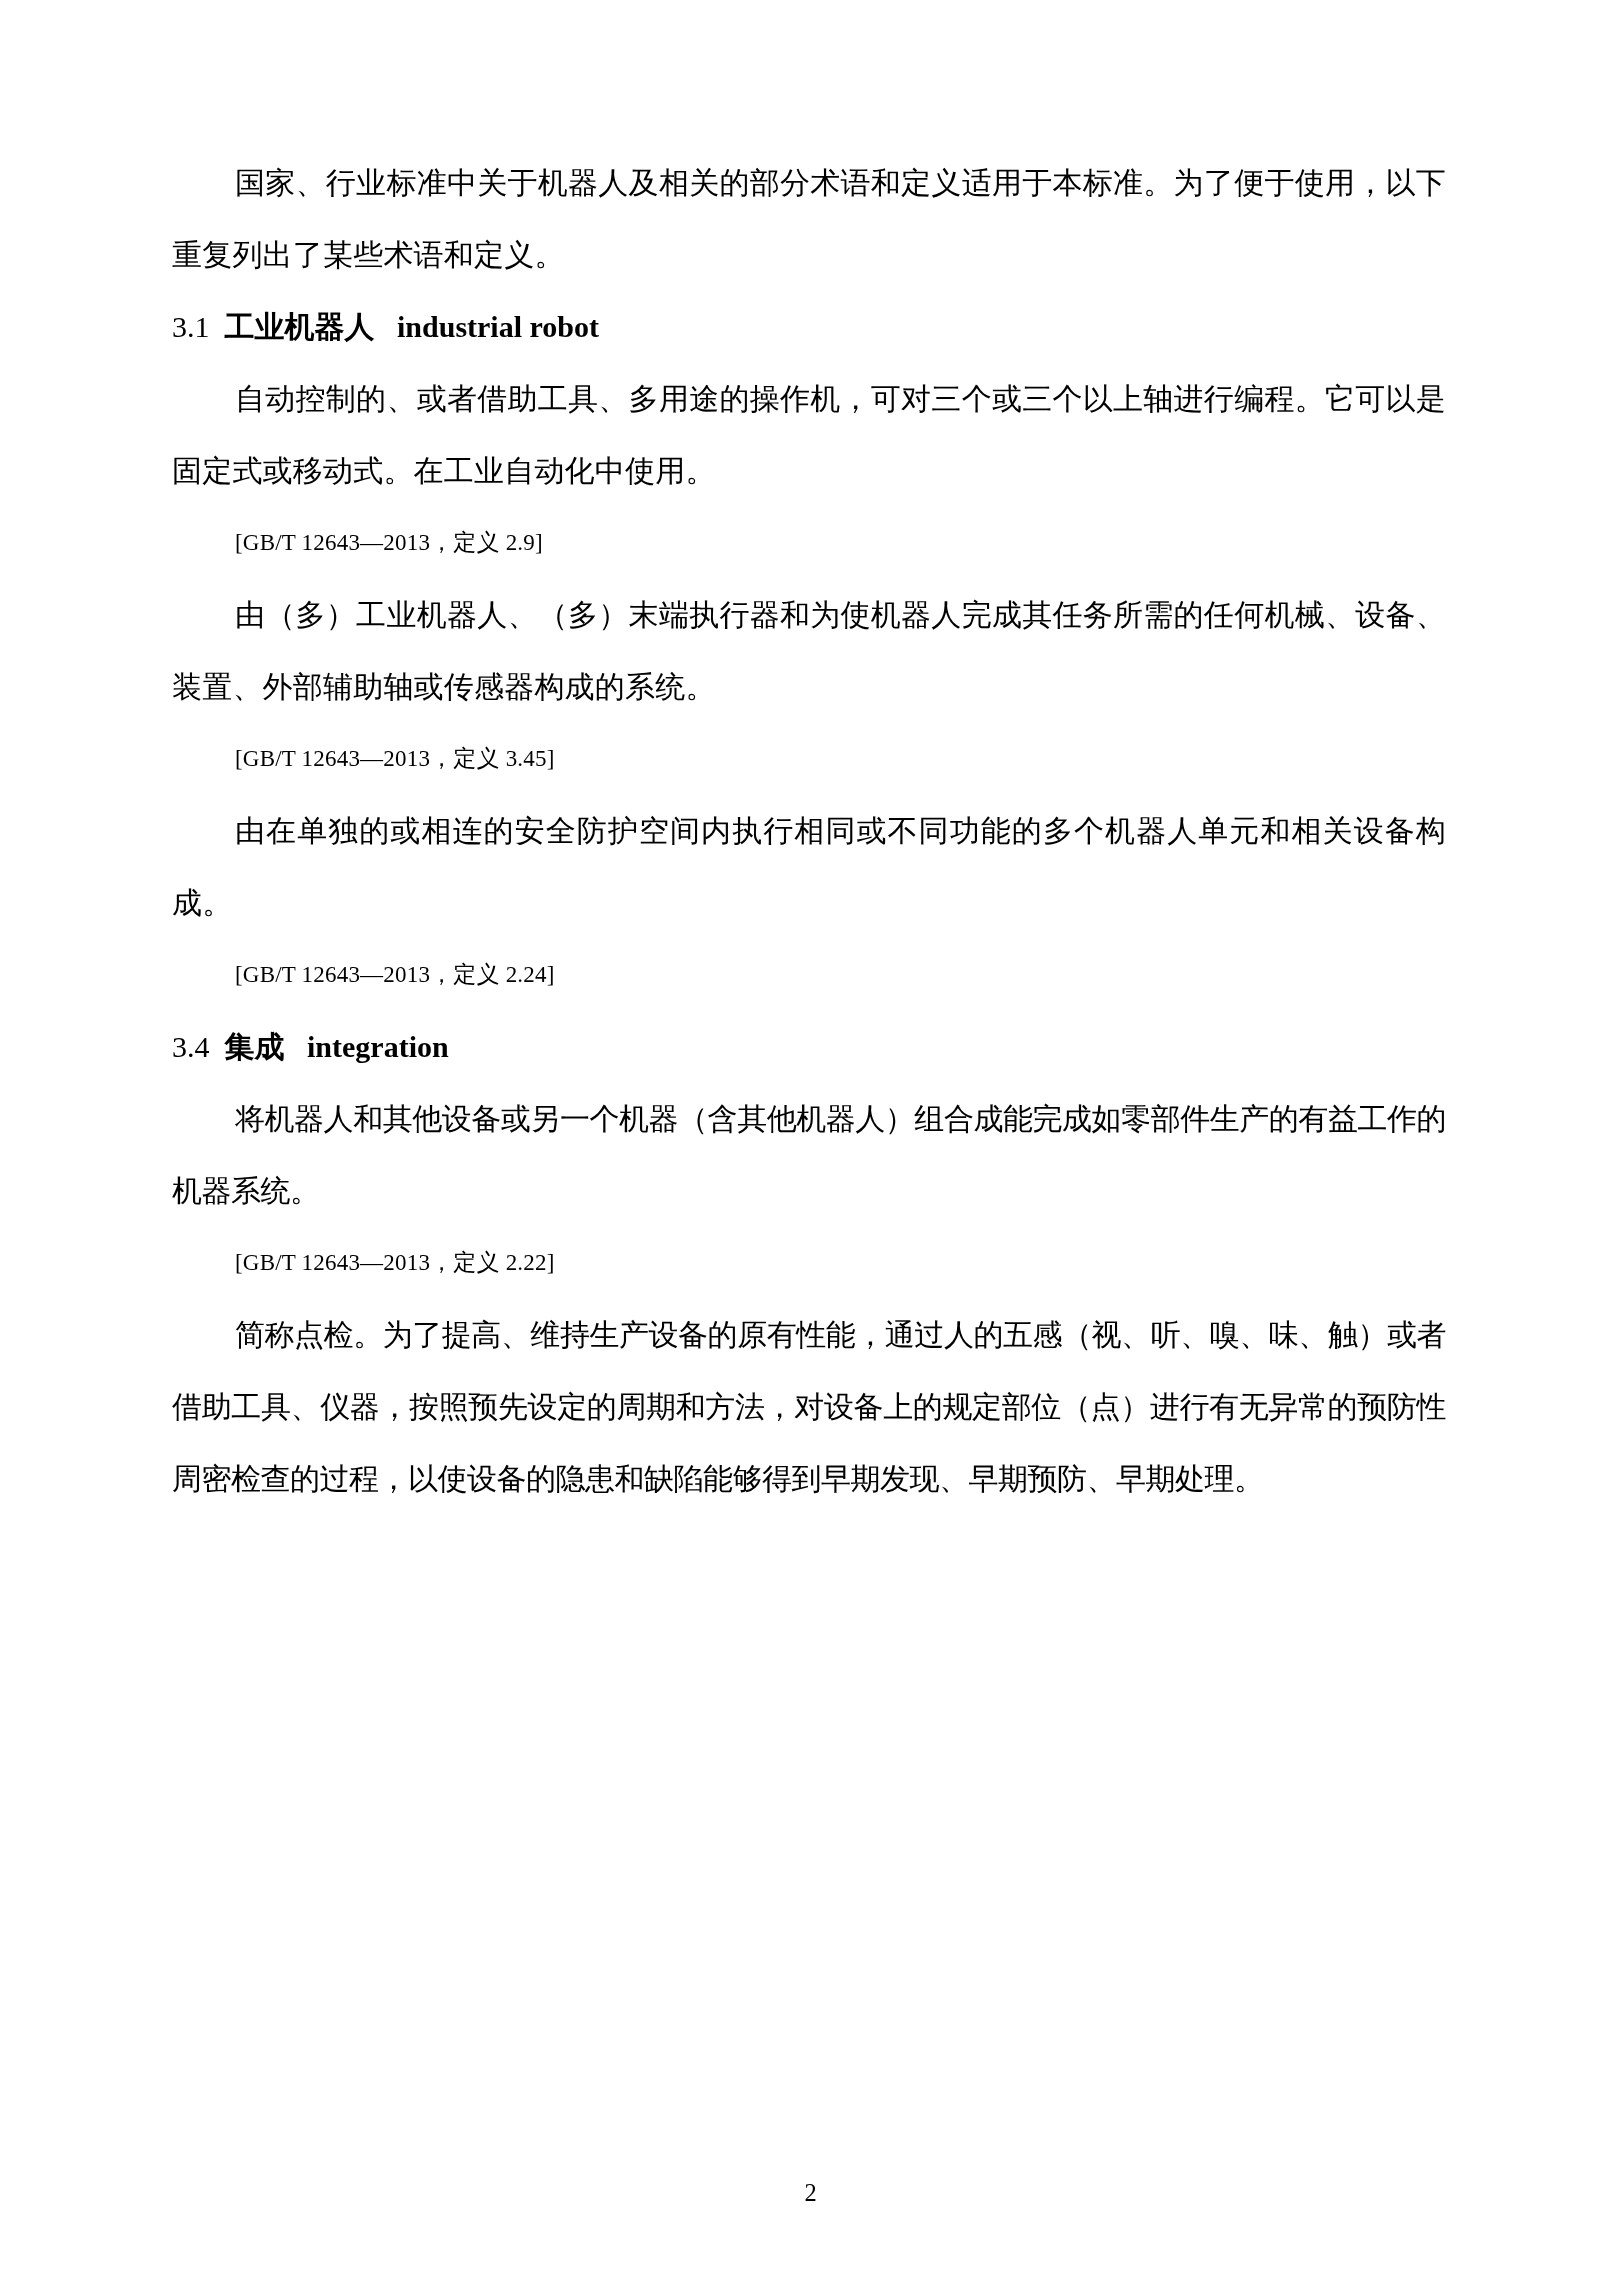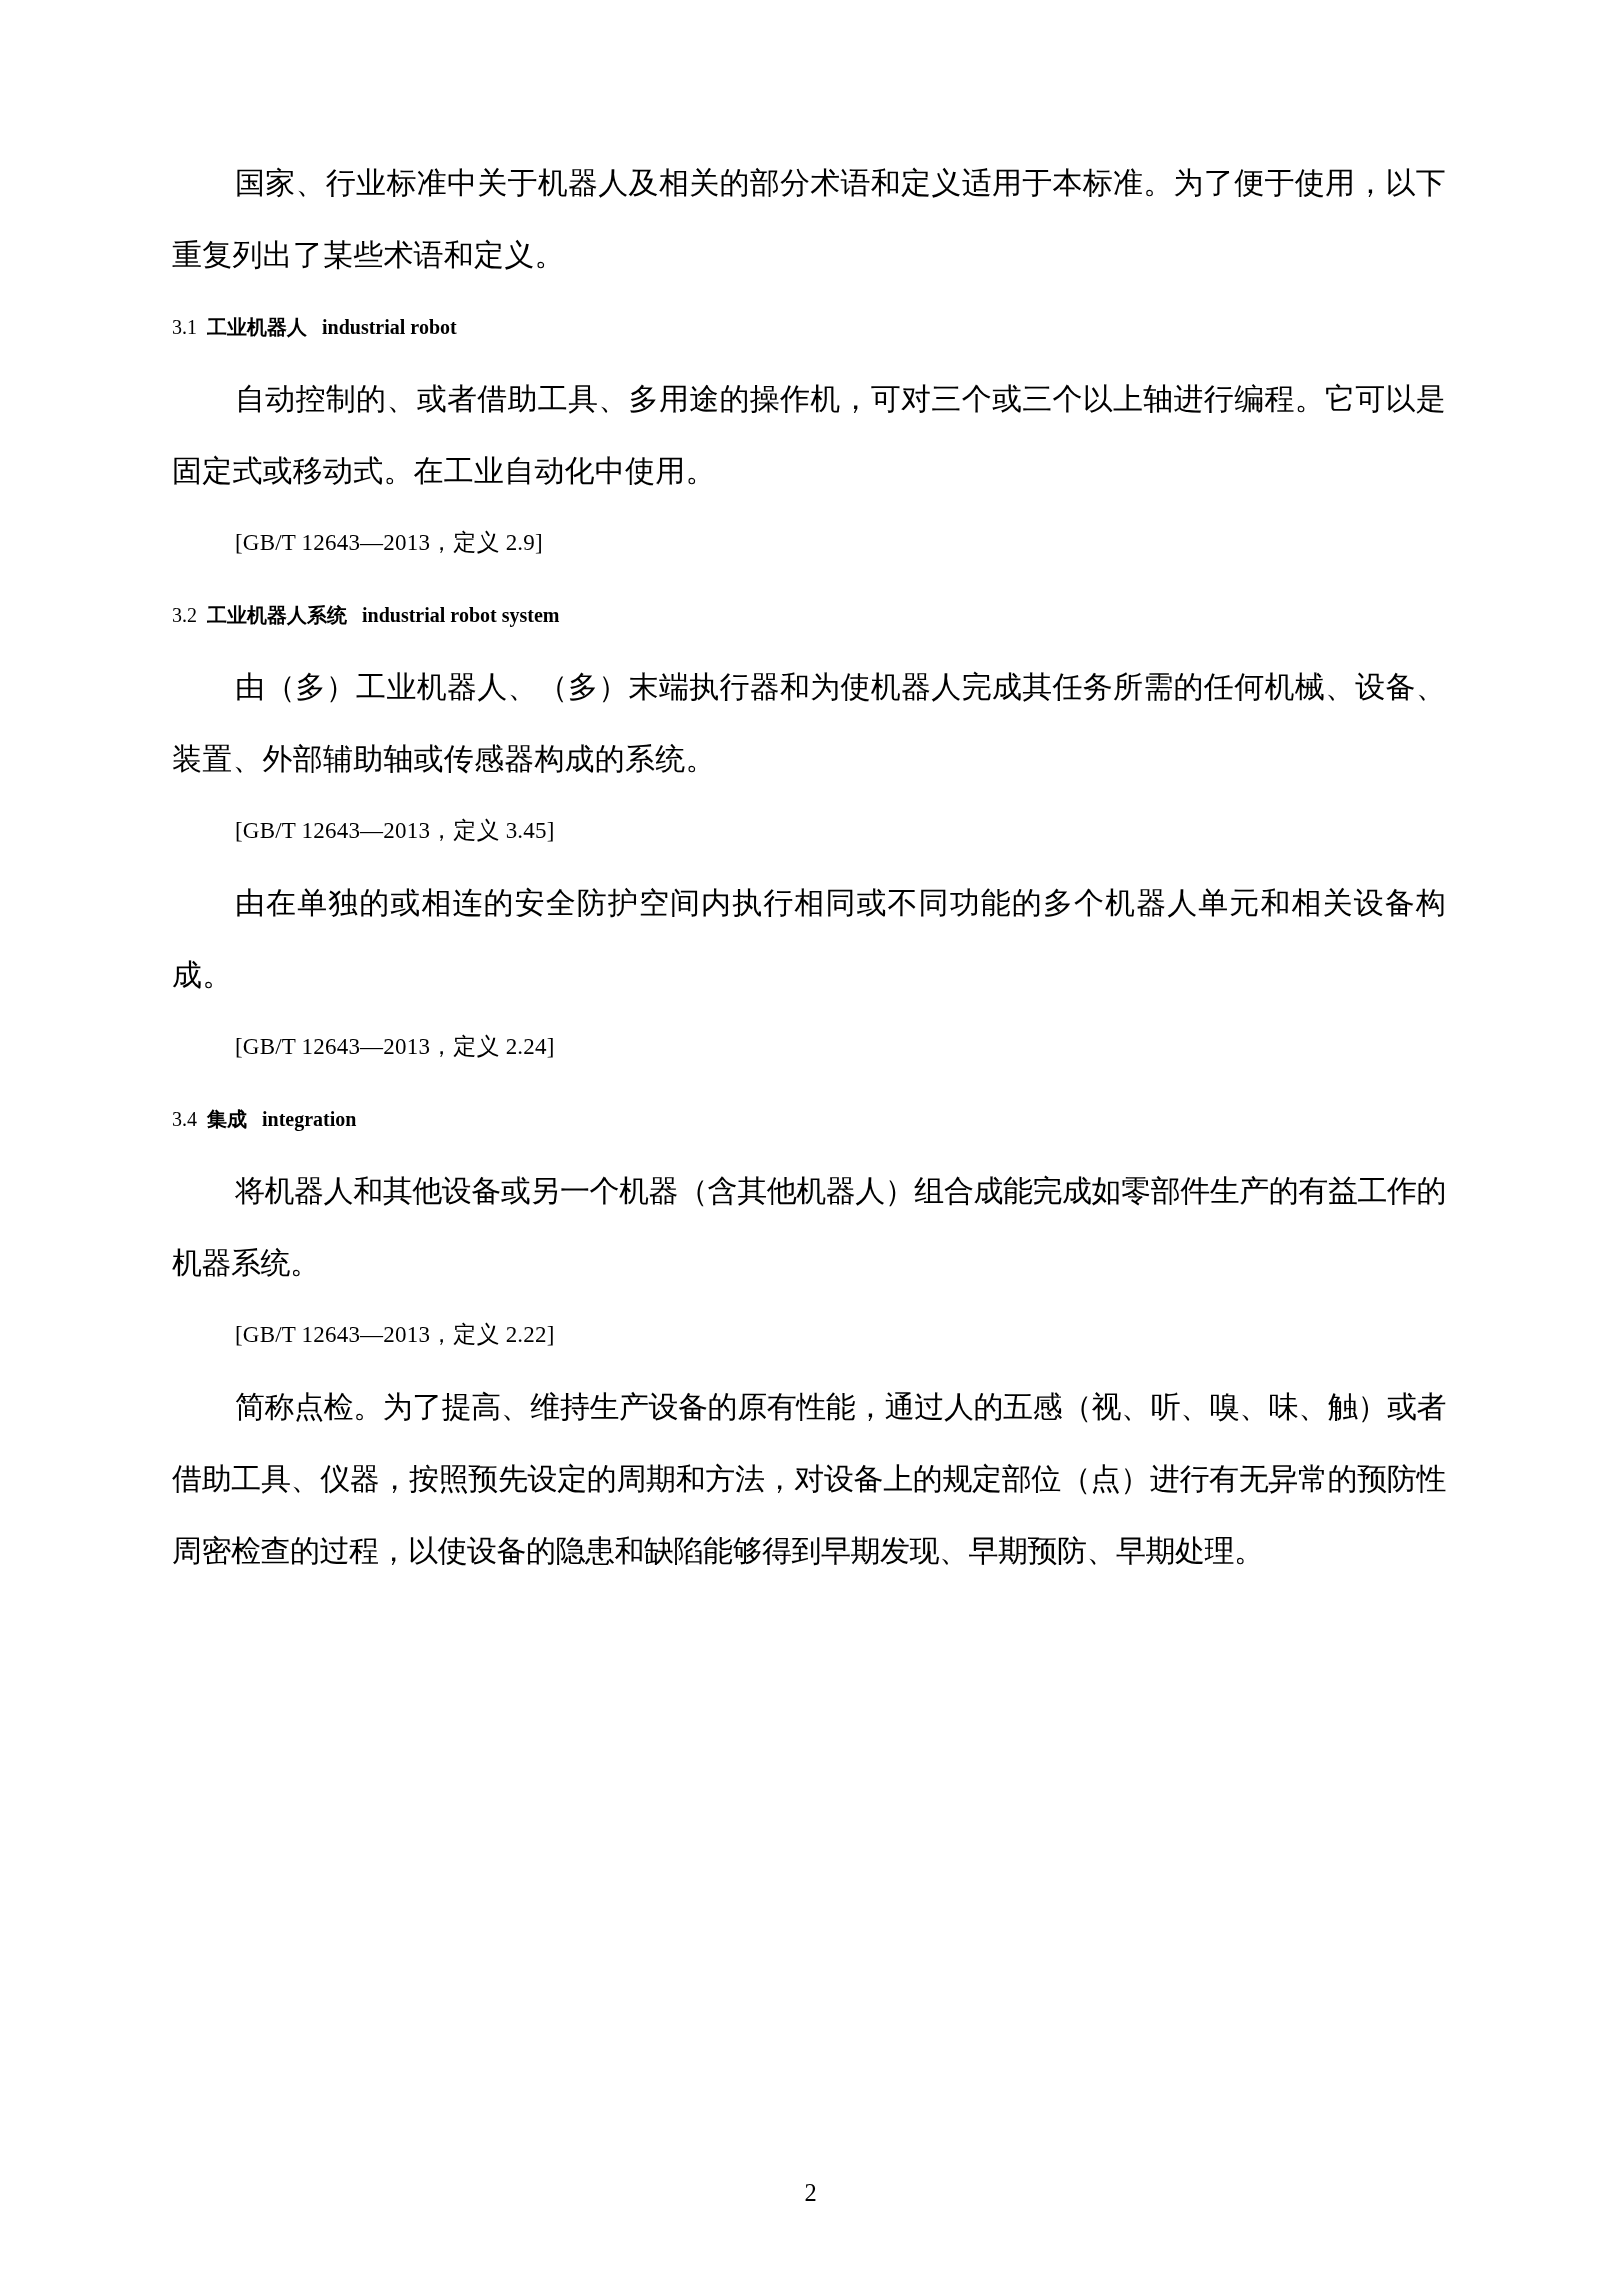--- a/index.html
+++ b/index.html
@@ -30,21 +30,21 @@
     font-size: 30px;
     line-height: 72px;
     text-align: justify;
     text-justify: inter-ideograph;
     letter-spacing: 0.2px;
   }
   .para-indent {
     text-indent: 63px;
   }
   .heading {
-    font-size: 20px;
+    font-size: 30px;
     line-height: 72px;
     margin: 0;
     font-weight: bold;
   }
   .heading .num {
     font-weight: normal;
     font-family: "Liberation Serif", serif;
   }
   .heading .cn {
     font-weight: bold;
@@ -87,25 +87,20 @@
       <div class="heading">
         <span class="num">3.1</span>
         &nbsp;<span class="cn">工业机器人</span>
         &nbsp;&nbsp;<span class="en">industrial robot</span>
       </div>
       <p class="para-indent">自动控制的、或者借助工具、多用途的操作机，可对三个或三个以上轴进行编程。它可以是固定式或移动式。在工业自动化中使用。</p>
       <p class="ref">[GB/T 12643—2013，定义 2.9]</p>
     </div>
 
     <div class="blk">
-      <div class="heading">
-        <span class="num">3.2</span>
-        &nbsp;<span class="cn">工业机器人系统</span>
-        &nbsp;&nbsp;<span class="en">industrial robot system</span>
-      </div>
       <p class="para-indent">由（多）工业机器人、（多）末端执行器和为使机器人完成其任务所需的任何机械、设备、装置、外部辅助轴或传感器构成的系统。</p>
       <p class="ref">[GB/T 12643—2013，定义 3.45]</p>
     </div>
 
     <div class="blk">
       <p class="para-indent">由在单独的或相连的安全防护空间内执行相同或不同功能的多个机器人单元和相关设备构成。</p>
       <p class="ref">[GB/T 12643—2013，定义 2.24]</p>
     </div>
 
     <div class="blk">

